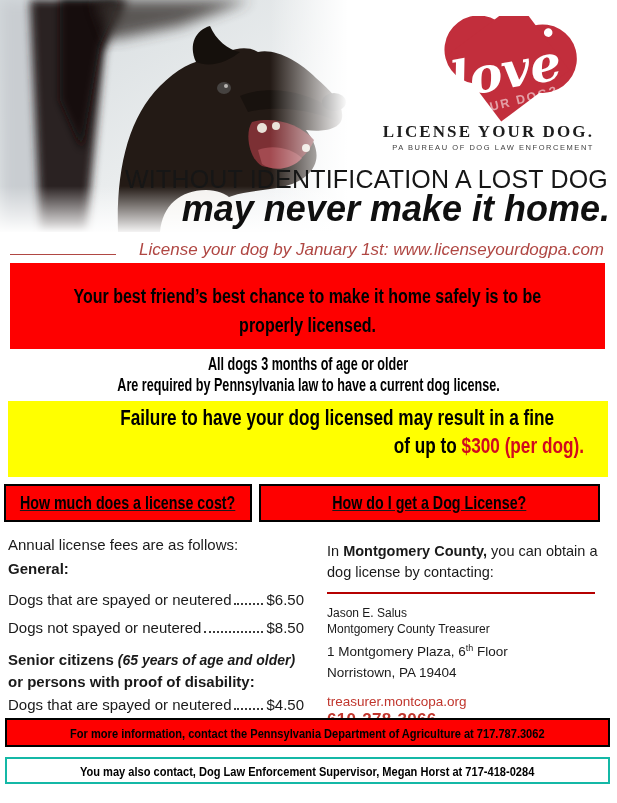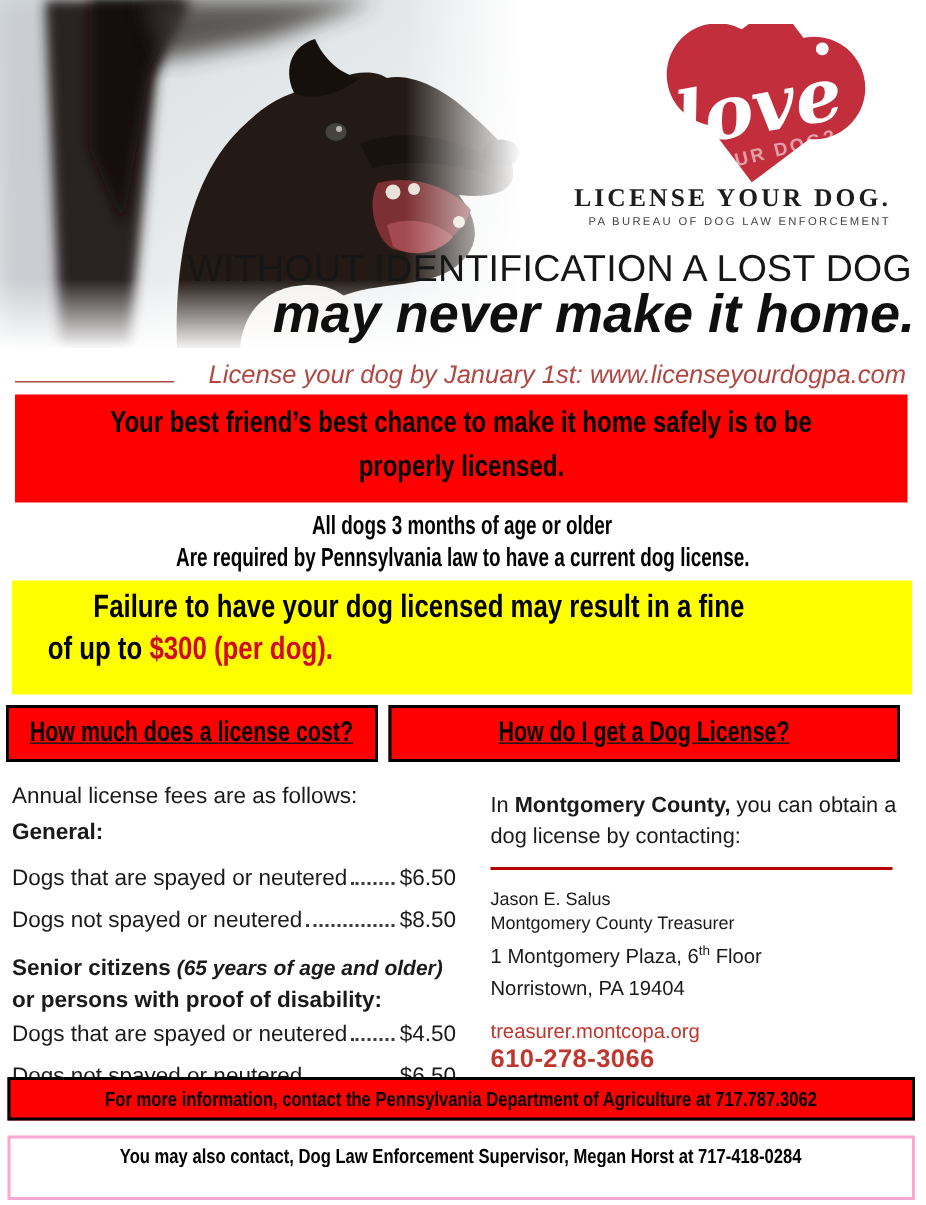--- a/index.html
+++ b/index.html
@@ -26,26 +26,26 @@
         display:flex;align-items:center;justify-content:space-between;}
   .tagline-line{width:106px;border-top:1.6px solid var(--tagline-red,#b04743);margin-top:8px;}
   .tagline-text{font-style:italic;font-size:17px;white-space:nowrap;color:var(--tagline-red,#b04743);}
 
   
   .cond{display:inline-block;white-space:nowrap;transform-origin:50% 50%;font-weight:700;color:#000;}
   .sx80{transform:scaleX(.80);} .sx75{transform:scaleX(.75);} .sx72{transform:scaleX(.72);} .sx82{transform:scaleX(.82);}
 
   
   .banner-red{margin:0 12px 0 10px;background:var(--banner-red,#fe0000);
-        text-align:center;padding:5px 0 9px;}
+        text-align:center;padding:19px 0 9px;}
   .banner-red .line{font-size:20px;line-height:1.44;}
   .law{text-align:center;margin-top:5px;}
   .law .line{font-size:17.5px;line-height:1.23;}
   .banner-yellow{margin:4px 9px 0 8px;background:var(--banner-yellow,#ffff00);
-        text-align:left;padding:4px 0 16px;}
+        text-align:right;padding:4px 0 16px;}
   .banner-yellow .line{font-size:21.5px;line-height:1.3;}
   .fine-red{color:var(--fine-red,#d10a1e);}
 
   
   .section-headers{display:flex;justify-content:space-between;margin:7px 17px 0 4px;text-decoration:underline;}
   .section-box{background:var(--banner-red,#fe0000);border:2px solid #000;height:34px;
         display:flex;align-items:center;justify-content:center;}
   .section-box .cond{font-size:19px;}
   .box-cost{width:244px;}
   .box-get{width:337px;}
@@ -68,21 +68,21 @@
   .addr{font-size:13.5px;line-height:1.5;margin-top:5px;}
   .addr sup{font-size:9px;}
   .website{font-size:13.5px;margin-top:11px;color:var(--link-red,#c13a31);cursor:pointer;}
   .phone{font-size:17px;font-weight:700;margin-top:1px;letter-spacing:.3px;color:var(--link-red,#c13a31);}
 
   
   .footer-red{position:absolute;left:5px;right:7px;top:718px;background:var(--banner-red,#fe0000);
         border:2px solid #000;text-align:center;padding:4px 0 3px;}
   .footer-red .cond{font-size:13.5px;}
   .footer-white{position:absolute;left:5px;right:7px;top:757px;background:#fff;
-        border:2px solid #f9a8d4;text-align:center;padding:3px 0 18px;}
+        border:2px solid #14b8a6;text-align:center;padding:3px 0 2px;}
   .footer-white .cond{font-size:13.5px;}
 </style>
 </head>
 <body>
 
 <div class="page">
 
   <div class="hero">
 
     <svg class="photo" viewBox="0 0 348 232" aria-hidden="true">

